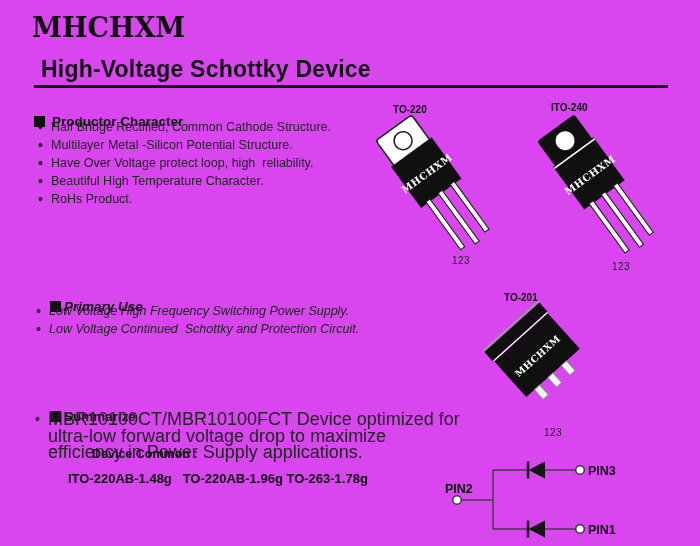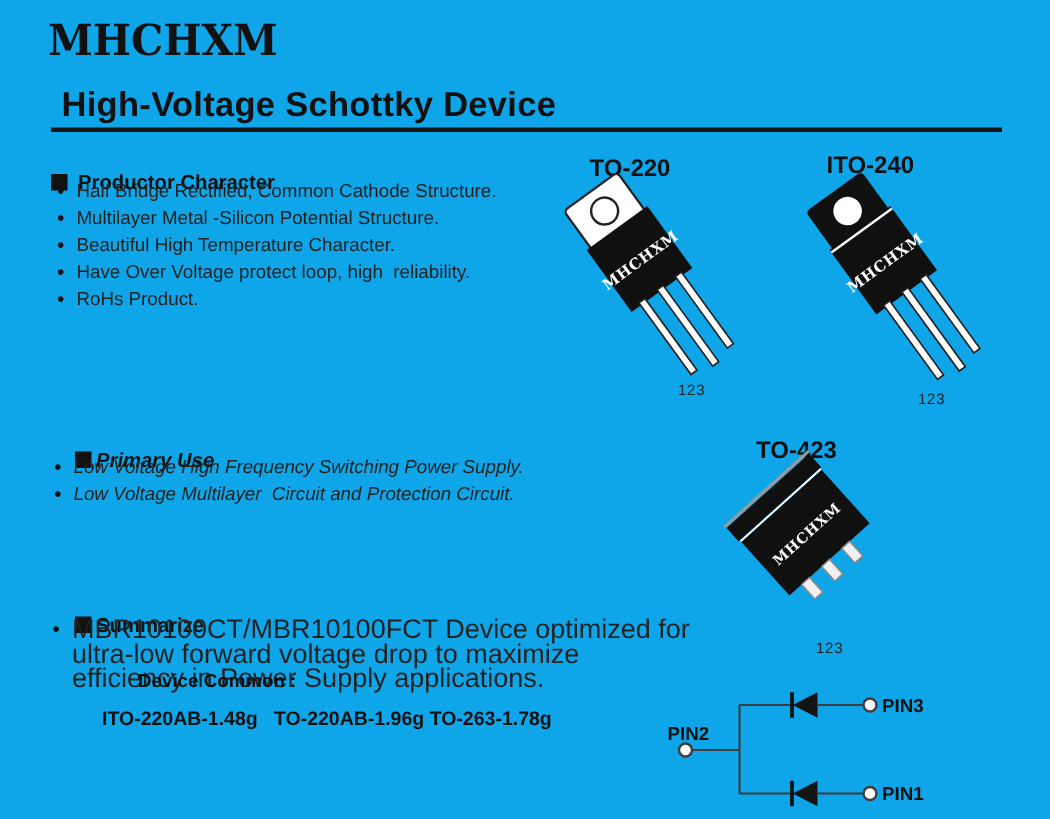--- a/index.html
+++ b/index.html
@@ -1,18 +1,18 @@
 <!DOCTYPE html>
 <html><head>
 <meta charset="utf-8">
 <style>
   html,body { margin:0; padding:0; }
   body { background:#e8e8e8; font-family:"Liberation Sans", sans-serif; }
   .page {
-    position:relative; width:700px; height:546px; background:#0ea5e9;
+    position:relative; width:700px; height:546px; background:#d946ef;
     overflow:hidden; color:#1c1c1c;
   }
   
   .logo {
     position:absolute; left:32px; top:11px;
     font-family:"DejaVu Serif", serif; font-weight:bold;
     font-size:27px; letter-spacing:0px; color:#111;
     transform:scaleY(1.06); transform-origin:left top;
   }
   .title {
@@ -61,21 +61,21 @@
   .device-weight-label {
     position:absolute; left:92px; top:447px;
     font-size:12.5px; font-weight:bold; color:#111; white-space:pre;
   }
   .device-weights {
     position:absolute; left:68px; top:471px;
     font-size:13px; font-weight:bold; color:#111; white-space:pre;text-align:center;
   }
   
   .pkg-label {
-    position:absolute; font-size:16px; font-weight:bold; color:#111;
+    position:absolute; font-size:10px; font-weight:bold; color:#111;
     white-space:pre;
   }
   .pin-numbers {
     position:absolute; font-size:10px; color:#222; letter-spacing:0.5px;
     white-space:pre;
   }
   .pkg-svg { position:absolute; overflow:visible; }
   .pkg-marking {
     font-family:"DejaVu Serif", serif; font-weight:bold;
     fill:#ffffff; letter-spacing:0.5px;
@@ -96,31 +96,31 @@
   <div class="logo">MHCHXM</div>
   <div class="title">High-Voltage Schottky Device</div>
   <div class="header-rule"></div>
 
   <div class="sec-heading" style="left:19px; top:99px;">
     <span class="sq"></span><span>Productor Character</span>
   </div>
   <ul class="bullets" style="left:38px; top:118px;">
     <li>Half Bridge Rectified, Common Cathode Structure.</li>
     <li>Multilayer Metal -Silicon Potential Structure.</li>
+    <li>Have Over Voltage protect loop, high  reliability.</li>
     <li>Beautiful High Temperature Character.</li>
-    <li>Have Over Voltage protect loop, high  reliability.</li>
     <li>RoHs Product.</li>
   </ul>
 
   <div class="sec-heading" style="left:35px; top:284px;font-style:italic;">
     <span class="sq tight"></span><span>Primary Use</span>
   </div>
   <ul class="bullets tight" style="left:36px; top:303px;font-style:italic;">
     <li>Low Voltage High Frequency Switching Power Supply.</li>
-    <li>Low Voltage Multilayer  Circuit and Protection Circuit.</li>
+    <li>Low Voltage Continued  Schottky and Protection Circuit.</li>
   </ul>
 
   <div class="sec-heading" style="left:35px; top:394px;">
     <span class="sq tight"></span><span>Summarize</span>
   </div>
   <div class="summary-bullet">MBR10100CT/MBR10100FCT Device optimized for ultra-low forward voltage drop to maximize efficiency in Power Supply applications.</div>
   <div class="device-weight-label">Device Common :</div>
   <div class="device-weights">ITO-220AB-1.48g   TO-220AB-1.96g TO-263-1.78g</div>
 
   <div class="pkg-label" style="left:393px; top:104px;">TO-220</div>
@@ -145,21 +145,21 @@
       <rect x="55" y="38" width="50" height="53" fill="#101010"></rect>
       <line x1="55" y1="40" x2="105" y2="40" stroke="#ffffff" stroke-width="1.6"></line>
       <rect x="62.5" y="89" width="5" height="61" fill="#ffffff" stroke="#232323" stroke-width="1.1"></rect>
       <rect x="77.5" y="89" width="5" height="65" fill="#ffffff" stroke="#232323" stroke-width="1.1"></rect>
       <rect x="92.5" y="89" width="5" height="61" fill="#ffffff" stroke="#232323" stroke-width="1.1"></rect>
       <text class="pkg-marking" x="80" y="70" font-size="10" text-anchor="middle">MHCHXM</text>
     </g>
   </svg>
   <div class="pin-numbers" style="left:612px; top:261px;">123</div>
 
-  <div class="pkg-label" style="left:504px; top:292px;">TO-423</div>
+  <div class="pkg-label" style="left:504px; top:292px;">TO-201</div>
   <svg class="pkg-svg" style="left:484px; top:314px;" width="120" height="110" viewBox="0 0 120 110">
     <g transform="rotate(-42 52 40)">
       <line x1="14" y1="2.5" x2="90" y2="2.5" stroke="#9a9a9a" stroke-width="2"></line>
       <rect x="15" y="4" width="74" height="12" fill="#101010"></rect>
       <rect x="16" y="17.5" width="72" height="48" fill="#101010"></rect>
       <line x1="16" y1="16.8" x2="88" y2="16.8" stroke="#ffffff" stroke-width="1.2"></line>
       <rect x="27" y="65.5" width="7" height="13" fill="#f1f1f1" stroke="#8d8d8d" stroke-width="1"></rect>
       <rect x="45" y="65.5" width="7" height="13" fill="#f1f1f1" stroke="#8d8d8d" stroke-width="1"></rect>
       <rect x="63" y="65.5" width="7" height="13" fill="#f1f1f1" stroke="#8d8d8d" stroke-width="1"></rect>
       <text class="pkg-marking" x="52" y="46" font-size="9.5" text-anchor="middle">MHCHXM</text>

